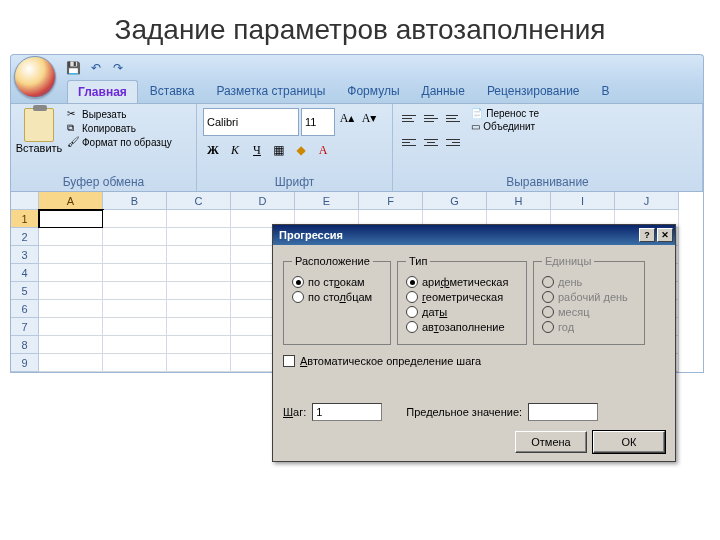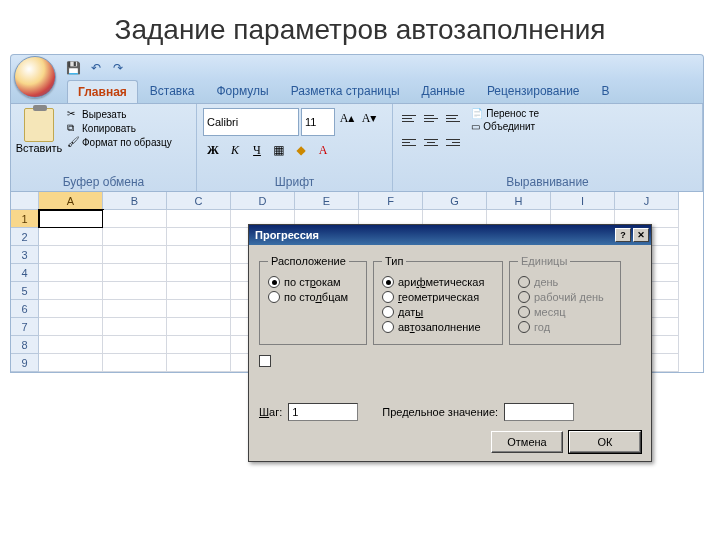--- a/index.html
+++ b/index.html
@@ -5,21 +5,21 @@
   * { box-sizing: border-box; margin: 0; padding: 0; }
   body { width: 720px; height: 540px; background: #fff; font-family: "Segoe UI", Tahoma, sans-serif; font-size: 11px; overflow: hidden; }
   .slide-title { font-size: 28px; color: #333; text-align: center; padding: 14px 0 8px; font-family: Arial, sans-serif; }
   .excel-window { position: relative; margin: 0 0 0 10px; width: 694px; }
   .title-bar { height: 26px; background: linear-gradient(#d6e6f7,#c0d8f0); border: 1px solid #9db6d3; border-bottom: none; border-radius: 4px 4px 0 0; display: flex; align-items: center; padding-left: 2px; }
   .office-btn { width: 42px; height: 42px; border-radius: 50%; background: radial-gradient(circle at 35% 30%, #fff, #f8d78b 40%, #c44 70%, #36a 100%); border: 1px solid #7a9ac0; position: absolute; top: 2px; left: 4px; z-index: 5; box-shadow: 0 1px 2px rgba(0,0,0,.3); }
   .qat { margin-left: 52px; display: flex; gap: 4px; align-items: center; }
   .qat-btn { width: 18px; height: 18px; display: flex; align-items: center; justify-content: center; font-size: 12px; color: #2a5a9a; }
   .tabs { height: 24px; background: linear-gradient(#c0d8f0,#b3cfe8); border: 1px solid #9db6d3; border-top: none; display: flex; padding-left: 56px; gap: 2px; }
   .tab { padding: 4px 10px 0; font-size: 12px; color: #2a5a9a; cursor: pointer; }
-  .tab.active { background: #d9e7f5; border: 1px solid #9db6d3; border-bottom: none; border-radius: 3px 3px 0 0; color: #c2410c; font-weight: bold; }
+  .tab.active { background: #d9e7f5; border: 1px solid #9db6d3; border-bottom: none; border-radius: 3px 3px 0 0; color: #6d28d9; font-weight: bold; }
   .ribbon { height: 88px; background: linear-gradient(#d9e7f5,#c8dbef); border: 1px solid #9db6d3; border-top: none; display: flex; }
   .group { border-right: 1px solid #a8c0db; padding: 4px 6px 2px; display: flex; flex-direction: column; position: relative; }
   .group-title { font-size: 12px; color: #4a6a9a; text-align: center; margin-top: auto; }
   .clip-grp { width: 186px; }
   .font-grp { width: 196px; }
   .align-grp { flex: 1; }
   .paste-btn { display: flex; flex-direction: column; align-items: center; width: 44px; float: left; margin-right: 6px; }
   .paste-icon { width: 30px; height: 34px; background: #f5e6b8; border: 1px solid #c0a850; border-radius: 2px; position: relative; }
   .paste-icon::before { content:""; position:absolute; top:-4px; left:8px; width:14px; height:6px; background:#888; border-radius:2px; }
   .clip-side { display: flex; flex-direction: column; gap: 2px; font-size: 10px; }
@@ -44,21 +44,21 @@
   .corner { width: 28px; background: #e6eef8; border-right: 1px solid #b8c8dc; border-bottom: 1px solid #b8c8dc; }
   .col-h { width: 64px; background: #e6eef8; border-right: 1px solid #b8c8dc; border-bottom: 1px solid #b8c8dc; text-align: center; font-size: 11px; line-height: 18px; color: #3a5a8a; }
   .col-h.active { background: #f8d78b; color: #5a3a00; }
   .row { display: flex; height: 18px; }
   .row-h { width: 28px; background: #e6eef8; border-right: 1px solid #b8c8dc; border-bottom: 1px solid #b8c8dc; text-align: center; font-size: 11px; line-height: 18px; color: #3a5a8a; }
   .row-h.active { background: #f8d78b; color: #5a3a00; }
   .cell { width: 64px; border-right: 1px solid #d4d8e0; border-bottom: 1px solid #d4d8e0; background: #fff; }
   .cell.selected { outline: 2px solid #000; outline-offset: -1px; }
 
   
-  .dialog { position: absolute; top: 224px; left: 248px; width: 404px; background: #d4d0c8; border: 1px solid #404040; box-shadow: 2px 2px 4px rgba(0,0,0,.4); font-family: Tahoma, sans-serif; font-size: 11px; }
+  .dialog { position: absolute; top: 224px; left: 272px; width: 404px; background: #d4d0c8; border: 1px solid #404040; box-shadow: 2px 2px 4px rgba(0,0,0,.4); font-family: Tahoma, sans-serif; font-size: 11px; }
   .dlg-title { height: 20px; background: linear-gradient(#0a246a,#3a6ea5); color: #fff; display: flex; align-items: center; padding: 0 2px 0 6px; font-weight: bold; }
   .dlg-title-text { flex: 1; }
   .dlg-btn-x { width: 16px; height: 14px; background: #d4d0c8; border: 1px solid #fff; border-right-color: #404040; border-bottom-color: #404040; font-size: 9px; text-align: center; line-height: 12px; margin-left: 2px; color: #000; font-weight: bold; }
   .dlg-body { padding: 10px 10px 8px; }
   .fieldsets { display: flex; gap: 6px; }
   fieldset { border: 1px solid #808080; padding: 6px 8px 8px; }
   fieldset.disabled { color: #808080; }
   legend { padding: 0 3px; font-size: 11px; }
   .radio-row { display: flex; align-items: flex-end; gap: 4px; margin: 3px 0; }
   .radio { width: 12px; height: 12px; border-radius: 50%; background: #fff; border: 1px solid #404040; display: flex; align-items: center; justify-content: center; }
@@ -83,22 +83,22 @@
   <div class="title-bar">
     <div class="qat">
       <div class="qat-btn">💾</div>
       <div class="qat-btn">↶</div>
       <div class="qat-btn">↷</div>
     </div>
   </div>
   <div class="tabs">
     <div class="tab active">Главная</div>
     <div class="tab">Вставка</div>
+    <div class="tab">Разметка страницы</div>
     <div class="tab">Формулы</div>
-    <div class="tab">Разметка страницы</div>
     <div class="tab">Данные</div>
     <div class="tab">Рецензирование</div>
     <div class="tab">В</div>
   </div>
   <div class="ribbon">
     <div class="group clip-grp">
       <div style="display:flex;">
         <div class="paste-btn">
           <div class="paste-icon"></div>
           <span>Вставить</span>
@@ -372,20 +372,21 @@
             <span>месяц</span>
           </div>
         <div class="radio-row">
             <span class="radio disabled"></span>
             <span>год</span>
           </div>
       </fieldset>
     </div>
     <div class="checkbox-row">
       <span class="checkbox"></span>
+      <span><span class="accel">А</span>втоматическое определение шага</span>
     </div>
     <div class="input-row">
       <span><span class="accel">Ш</span>аг:</span>
       <input class="txt-input" style="width: 70px;" value="1">
       <span style="margin-left:18px">Предельное значение:</span>
       <input class="txt-input" style="width: 70px;" value="">
     </div>
     <div class="dlg-buttons">
       <button class="push-btn">Отмена</button>
       <button class="push-btn default">ОК</button>

